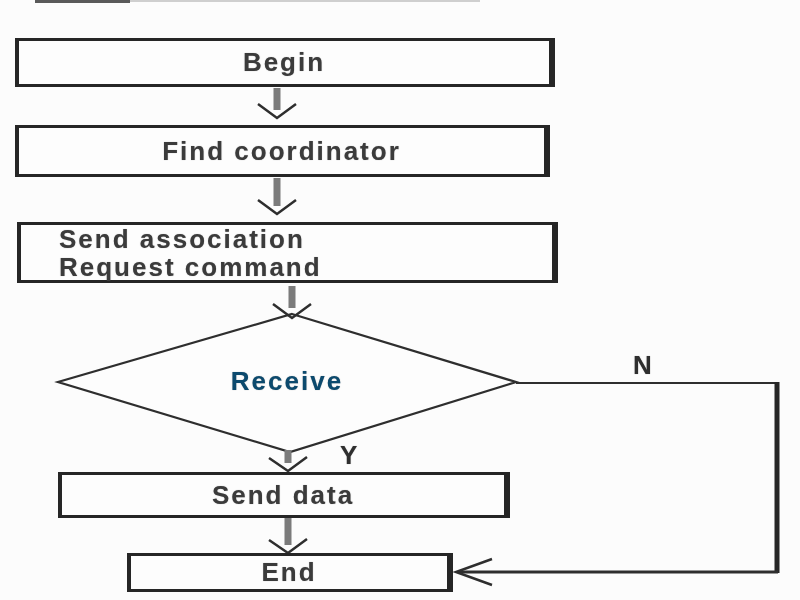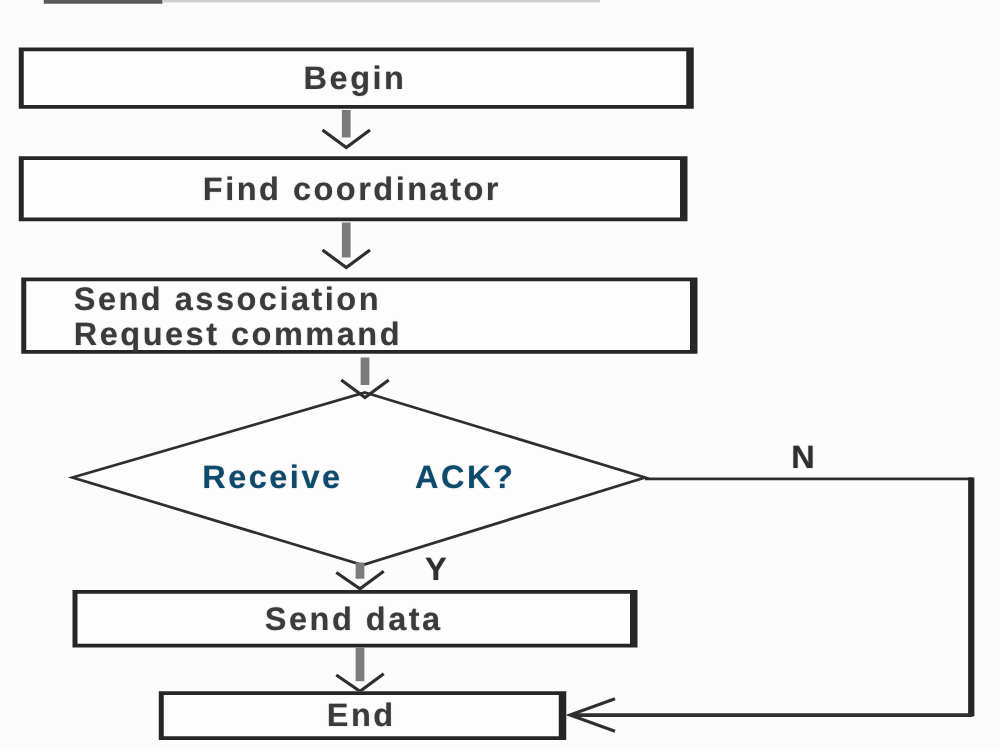--- a/index.html
+++ b/index.html
@@ -112,19 +112,18 @@
   <div class="box" id="node-senddata">
     <span>Send data</span>
   </div>
 
   <div class="box" id="node-end">
     <span>End</span>
   </div>
 
   <div class="diamond-label">
     <span>Receive</span>
-    <span>ACK?</span>
   </div>
 
   <div class="branch-label" id="label-no">N</div>
   <div class="branch-label" id="label-yes">Y</div>
 
 </div>
 
 </body></html>

